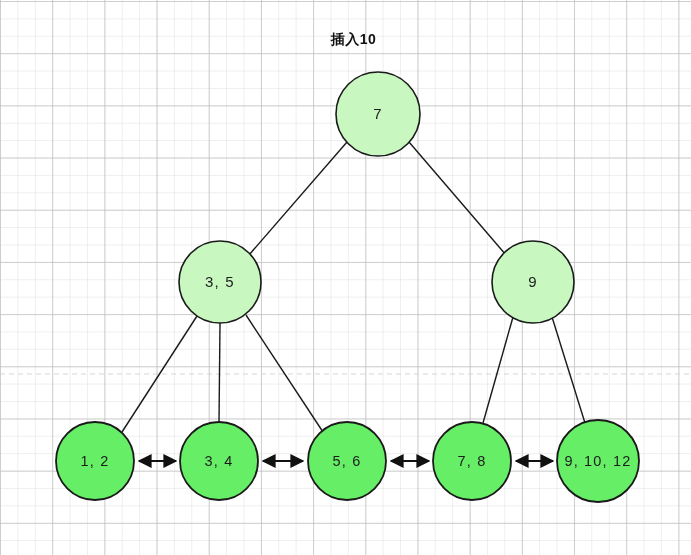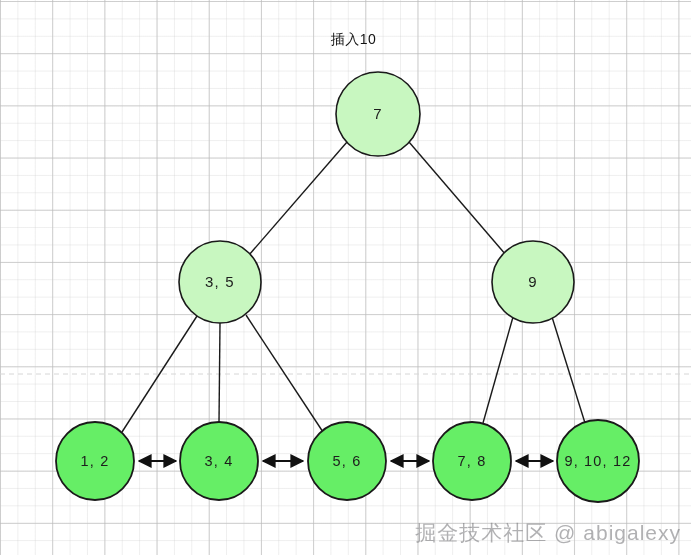--- a/index.html
+++ b/index.html
@@ -45,21 +45,21 @@
     font-size: 14.5px;
   }
   #diagram-title {
     position: absolute;
     left: 16px;
     right: 0;
     top: 31px;
     text-align: center;
     font-family: "Liberation Sans", sans-serif;
     font-size: 14px;
-    font-weight: normal;
+    font-weight: bold;
     color: #111111;
     letter-spacing: 0.5px;
   }
   #watermark {
     position: absolute;
     right: 10px;
     bottom: 8px;
     font-family: "Liberation Sans", sans-serif;
     font-size: 21px;
     color: rgba(105,105,110,0.52);
@@ -132,15 +132,14 @@
     <g>
       <circle cx="472" cy="461" r="39" fill="#66ee66" stroke="#1a1a1a" stroke-width="1.8"></circle>
       <text class="node-label leaf" x="472" y="462">7, 8</text>
     </g>
     <g>
       <circle cx="598" cy="461" r="41" fill="#66ee66" stroke="#1a1a1a" stroke-width="1.8"></circle>
       <text class="node-label leaf" x="598" y="462">9, 10, 12</text>
     </g>
   </svg>
 
-  <div id="watermark">掘金技术社区 @ abigalexy</div>
 
 </div>
 
 </body></html>

